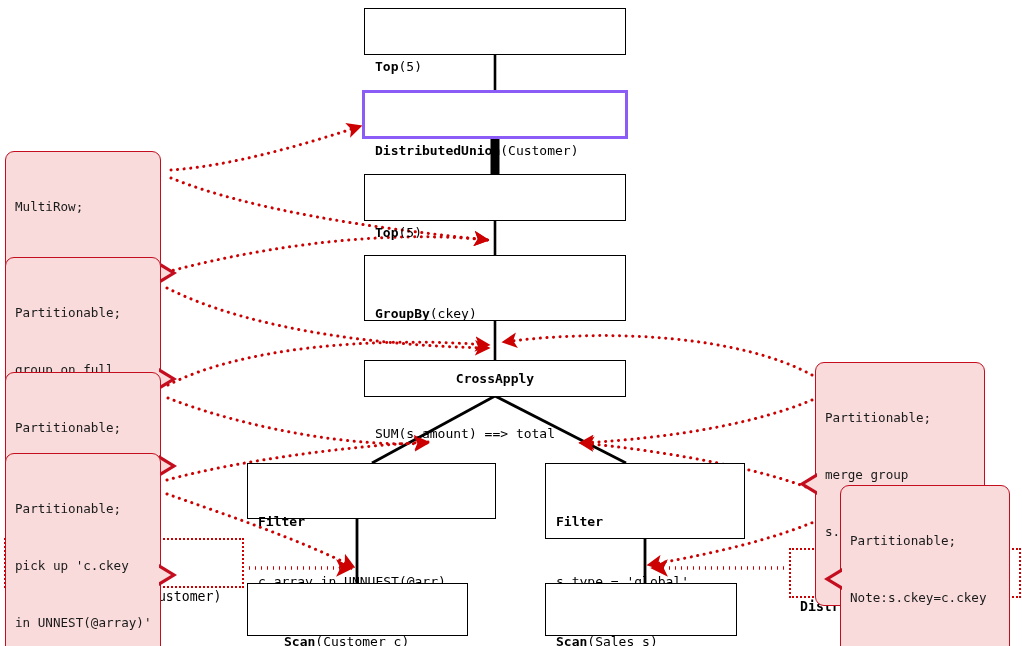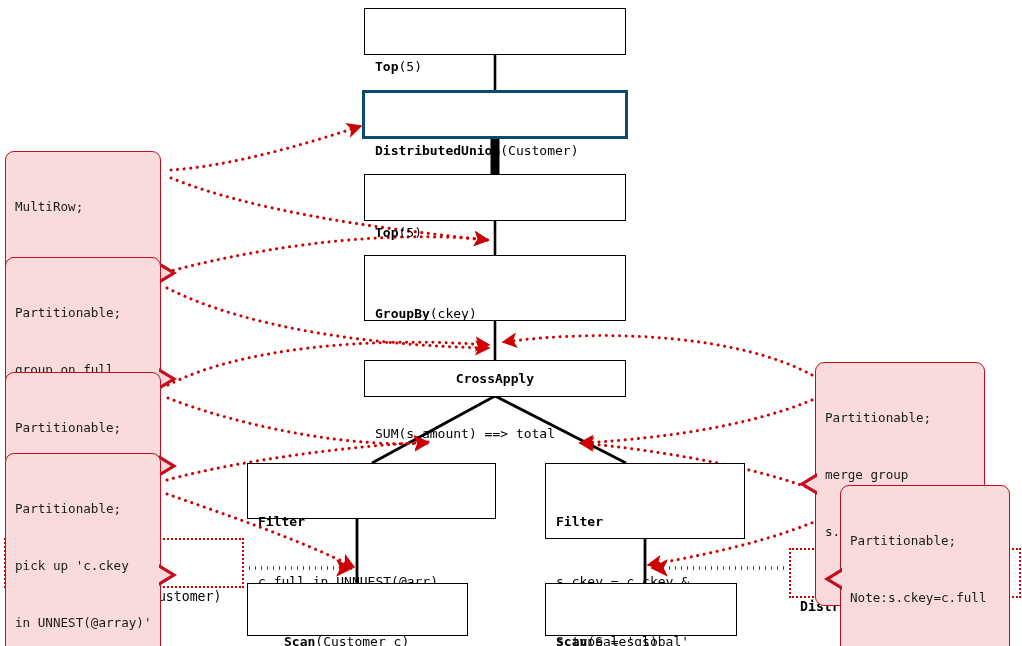--- a/index.html
+++ b/index.html
@@ -30,21 +30,21 @@
     background: #ffffff;
     border: 1.6px solid #000000;
     font-size: 13px;
     line-height: 20px;
     color: #000000;
     padding: 8px 10px;
     white-space: pre;
     z-index: 3;
   }
   .node.highlight {
-    border: 3px solid #0c4a6e;
+    border: 3px solid #8b5cf6;
   }
   .node.centered {
     display: flex;
     align-items: center;
     justify-content: center;
     padding: 4px;
     text-align: center;
   }
   .node .op {
     font-weight: bold;
@@ -195,26 +195,25 @@
     <span class="ln">ANY_VALUE(c.name) ==&gt; name</span>
     <span class="ln">SUM(s.amount) ==&gt; total</span>
   </div>
 
   <div class="node centered" style="left:364px; top:360px; width:262px; height:37px;">
     <b class="op">CrossApply</b>
   </div>
 
   <div class="node" style="left:247px; top:463px; width:249px; height:56px;">
     <span class="ln"><b class="op">Filter</b><span></span></span>
-    <span class="ln">c.full in UNNUEST(@arr)</span>
+    <span class="ln">c.array in UNNUEST(@arr)</span>
   </div>
 
   <div class="node" style="left:545px; top:463px; width:200px; height:76px;">
     <span class="ln"><b class="op">Filter</b><span></span></span>
-    <span class="ln">s.ckey = c.ckey &amp;</span>
     <span class="ln">s.type = 'global'</span>
   </div>
 
   <div class="node" style="left:247px; top:583px; width:221px; height:53px;padding-left:36px;">
     <span class="ln"><b class="op">Scan</b><span>(Customer c)</span></span>
     
   </div>
 
   <div class="node" style="left:545px; top:583px; width:192px; height:53px;">
     <span class="ln"><b class="op">Scan</b><span>(Sales s)</span></span>
@@ -289,21 +288,21 @@
 
   <div class="bubble" style="left:815px; top:362px; width:170px;">
     <span class="ln">Partitionable;</span>
     <span class="ln">merge group</span>
     <span class="ln">s.ckey=c.ckey</span>
     <span class="tail-l"></span>
   </div>
 
   <div class="bubble" style="left:840px; top:485px; width:170px;">
     <span class="ln">Partitionable;</span>
-    <span class="ln">Note:s.ckey=c.full</span>
+    <span class="ln">Note:s.ckey=c.ckey</span>
     <span class="tail-l"></span>
   </div>
 
   <div class="dotbox" style="left:4px; top:538px; width:240px; height:50px;">
     <span class="ln"><b class="op">DistributedUnion</b><span>(Customer)</span></span>
     
   </div>
 
   <div class="dotbox" style="left:789px; top:548px; width:232px; height:50px;">
     <span class="ln"><b class="op">DistributedUnion</b><span>(Customer)</span></span>

